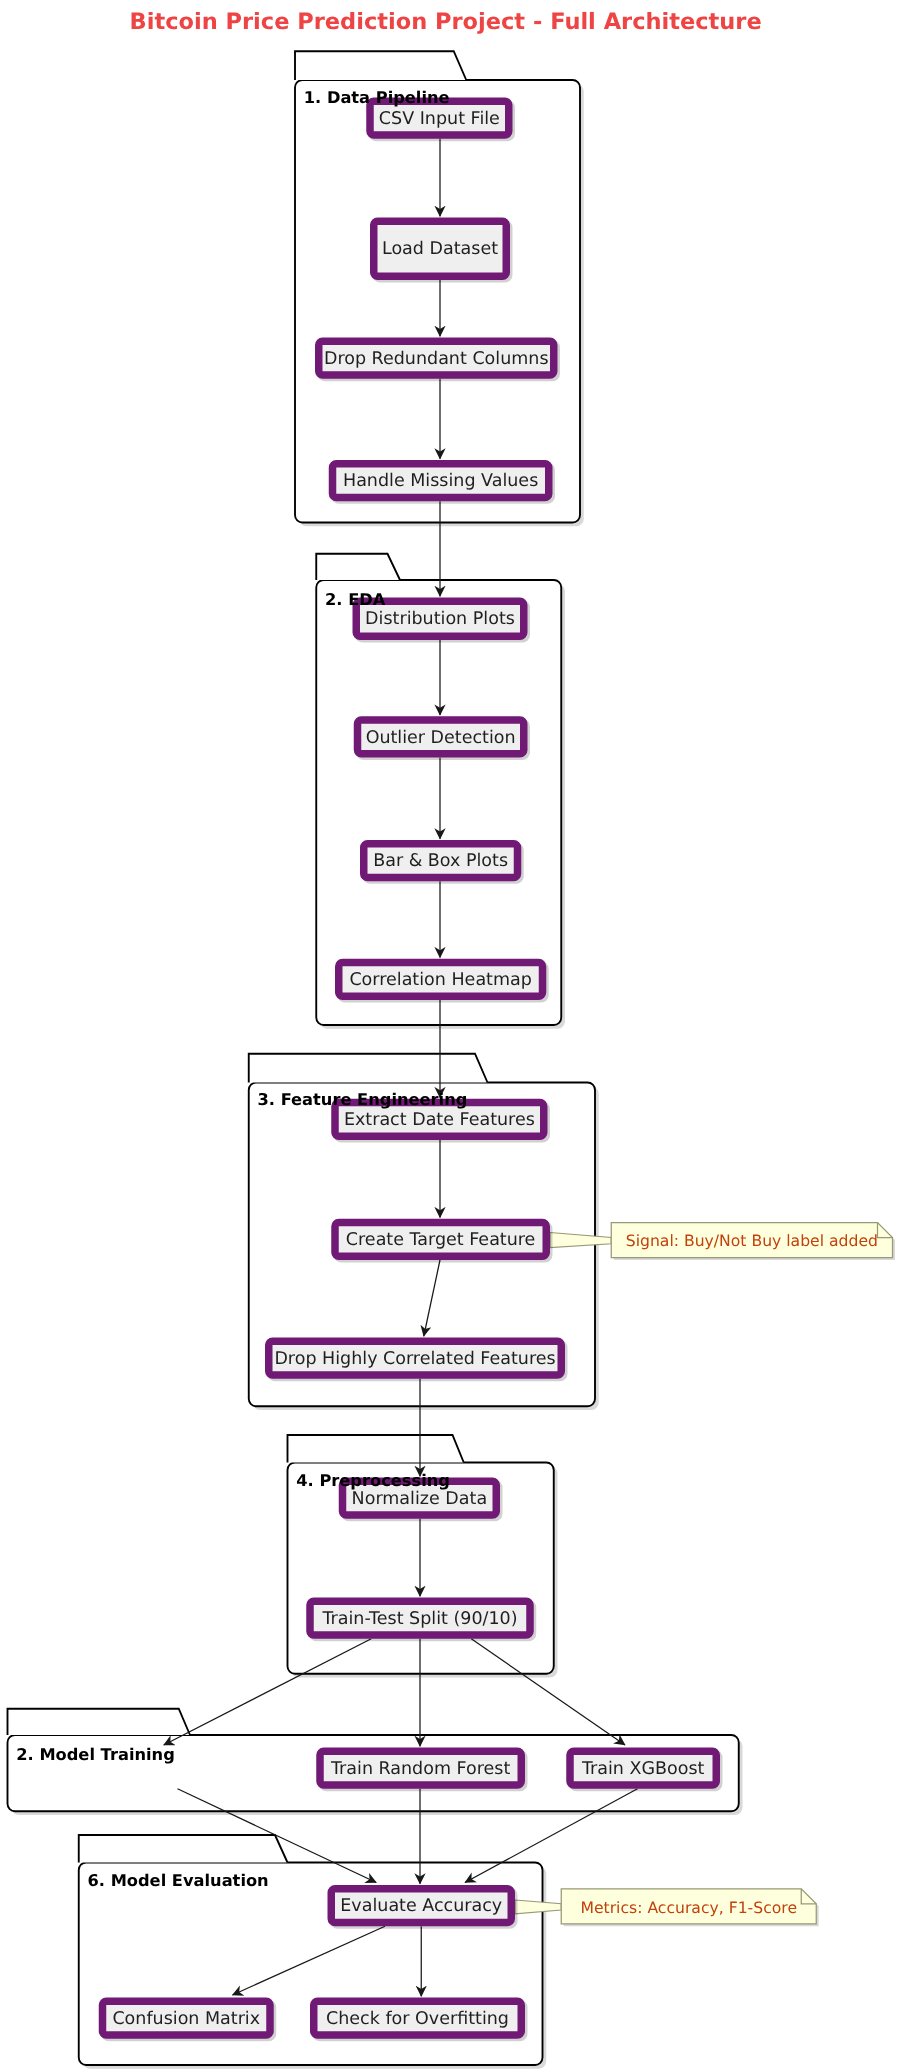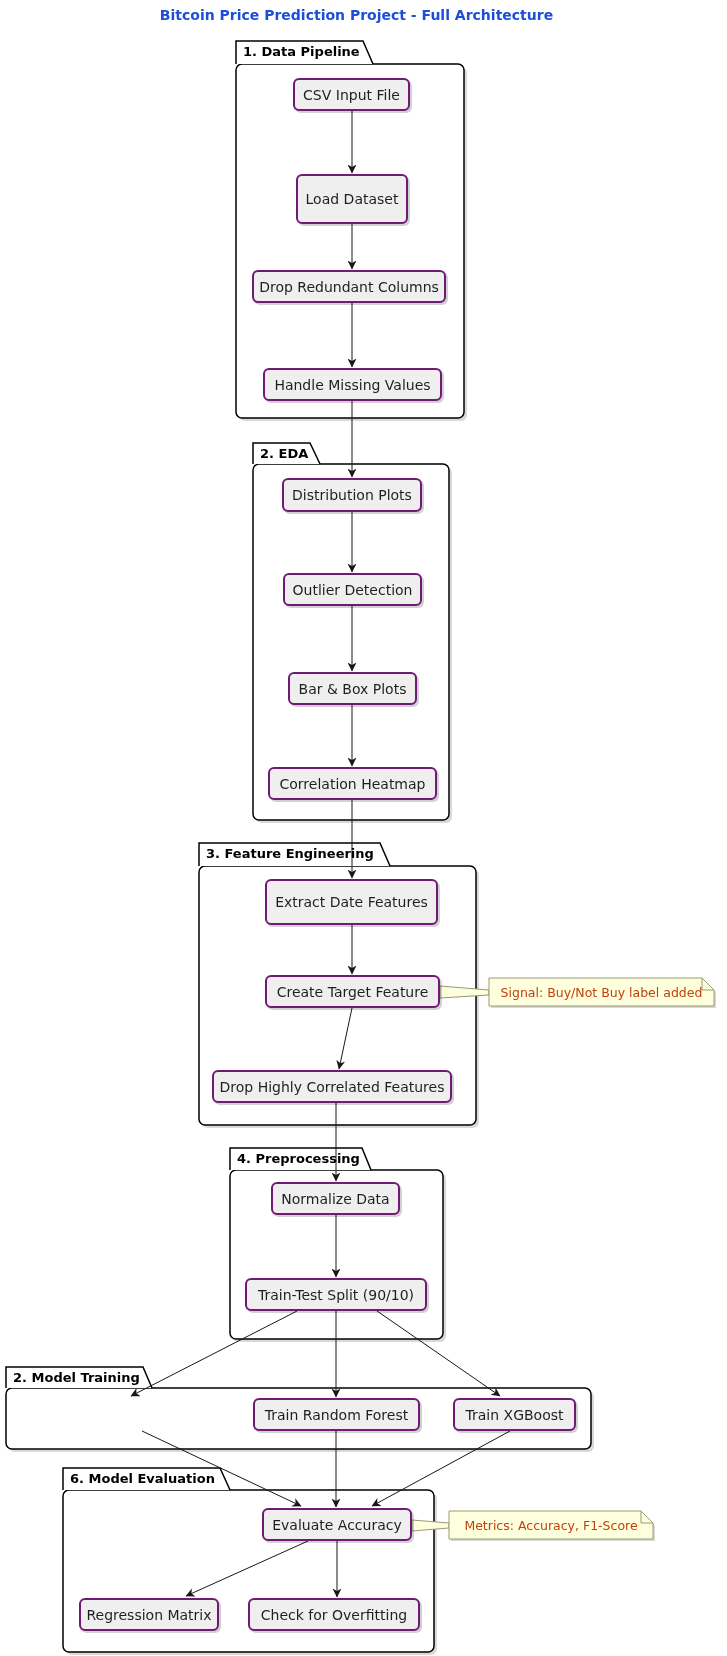--- a/index.html
+++ b/index.html
@@ -6,33 +6,34 @@
   #canvas{
     position:relative;
     width:727px;height:1656px;
     font-family:"DejaVu Sans","Liberation Sans",sans-serif;
     background:#ffffff;
     overflow:hidden;
   }
   #wires{position:absolute;left:0;top:0;z-index:1;}
   .diagram-title{
     position:absolute;top:7px;left:0;right:14px;
-    text-align:center;font-size:14px;font-weight:bold;color:#1d4ed8;
+    text-align:center;font-size:18px;font-weight:bold;color:#ef4444;
     z-index:3;
   }
   .tab-label{
     position:absolute;z-index:3;
     font-size:13px;font-weight:bold;color:#000;
     white-space:nowrap;
+    margin-top:27px;
   }
   .node{
     position:absolute;z-index:2;
     box-sizing:border-box;
     background:#efefef;
-    border:2px solid #701a75;
+    border:6px solid #701a75;
     border-radius:6px;
     box-shadow:2px 2px 0 rgba(0,0,0,0.18);
     display:flex;align-items:center;justify-content:center;
     font-size:14px;color:#1f1f1f;
     white-space:nowrap;
   }
   .note-label{
     position:absolute;z-index:3;
     display:flex;align-items:center;justify-content:center;
     font-size:12.5px;color:#c2410c;white-space:nowrap;
@@ -130,30 +131,30 @@
   <div class="node" style="left:293px;top:78px;width:117px;height:33px">CSV Input File</div>
   <div class="node" style="left:296px;top:174px;width:112px;height:50px">Load Dataset</div>
   <div class="node" style="left:252px;top:270px;width:194px;height:33px">Drop Redundant Columns</div>
   <div class="node" style="left:263px;top:368px;width:179px;height:33px">Handle Missing Values</div>
 
   <div class="node" style="left:282px;top:478px;width:140px;height:34px">Distribution Plots</div>
   <div class="node" style="left:283px;top:573px;width:139px;height:33px">Outlier Detection</div>
   <div class="node" style="left:288px;top:672px;width:129px;height:33px">Bar &amp; Box Plots</div>
   <div class="node" style="left:268px;top:767px;width:169px;height:33px">Correlation Heatmap</div>
 
-  <div class="node" style="left:265px;top:879px;width:173px;height:46px">Extract Date Features</div>
+  <div class="node" style="left:265px;top:879px;width:173px;height:33px">Extract Date Features</div>
   <div class="node" style="left:265px;top:975px;width:175px;height:33px">Create Target Feature</div>
   <div class="node" style="left:212px;top:1070px;width:240px;height:33px">Drop Highly Correlated Features</div>
 
   <div class="node" style="left:271px;top:1182px;width:129px;height:33px">Normalize Data</div>
   <div class="node" style="left:245px;top:1278px;width:182px;height:33px">Train-Test Split (90/10)</div>
 
   <div class="node" style="left:253px;top:1398px;width:167px;height:33px">Train Random Forest</div>
   <div class="node" style="left:453px;top:1398px;width:123px;height:33px">Train XGBoost</div>
 
   <div class="node" style="left:262px;top:1508px;width:150px;height:33px">Evaluate Accuracy</div>
-  <div class="node" style="left:79px;top:1598px;width:140px;height:33px">Regression Matrix</div>
+  <div class="node" style="left:79px;top:1598px;width:140px;height:33px">Confusion Matrix</div>
   <div class="node" style="left:248px;top:1598px;width:172px;height:33px">Check for Overfitting</div>
 
   <div class="note-label" style="left:489px;top:978px;width:225px;height:28px">Signal: Buy/Not Buy label added</div>
   <div class="note-label" style="left:449px;top:1511px;width:204px;height:28px">Metrics: Accuracy, F1-Score</div>
 
 </div>
 
 </body></html>

